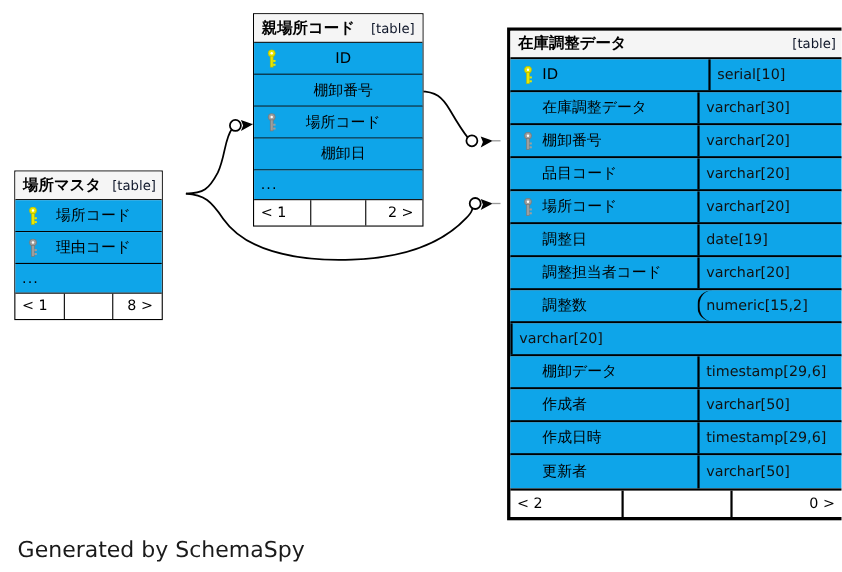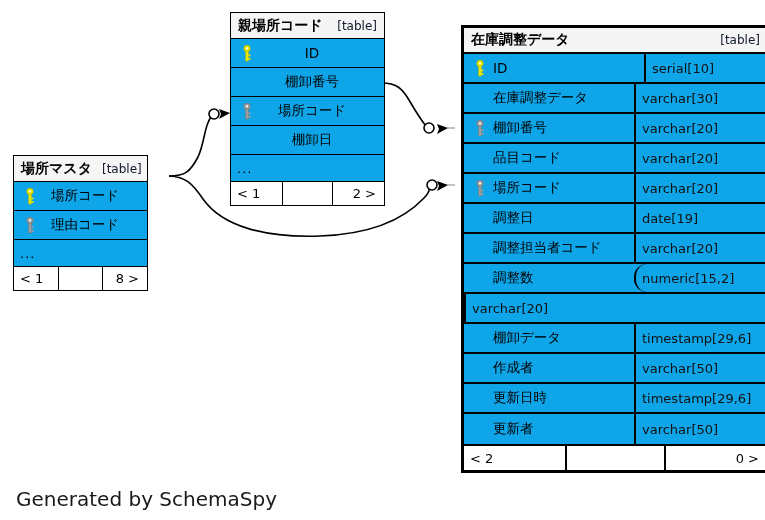--- a/index.html
+++ b/index.html
@@ -468,21 +468,21 @@
         <div class="cell-name">
           <span class="keyslot"></span>
           <span class="colname">作成者</span>
         </div>
         <div class="cell-type" style="width:133px;">varchar[50]</div>
       </div>
 
       <div class="row">
         <div class="cell-name">
           <span class="keyslot"></span>
-          <span class="colname">更新日時</span>
+          <span class="colname">作成日時</span>
         </div>
         <div class="cell-type" style="width:133px;">timestamp[29,6]</div>
       </div>
 
       <div class="row">
         <div class="cell-name">
           <span class="keyslot"></span>
           <span class="colname">更新者</span>
         </div>
         <div class="cell-type" style="width:133px;">varchar[50]</div>

